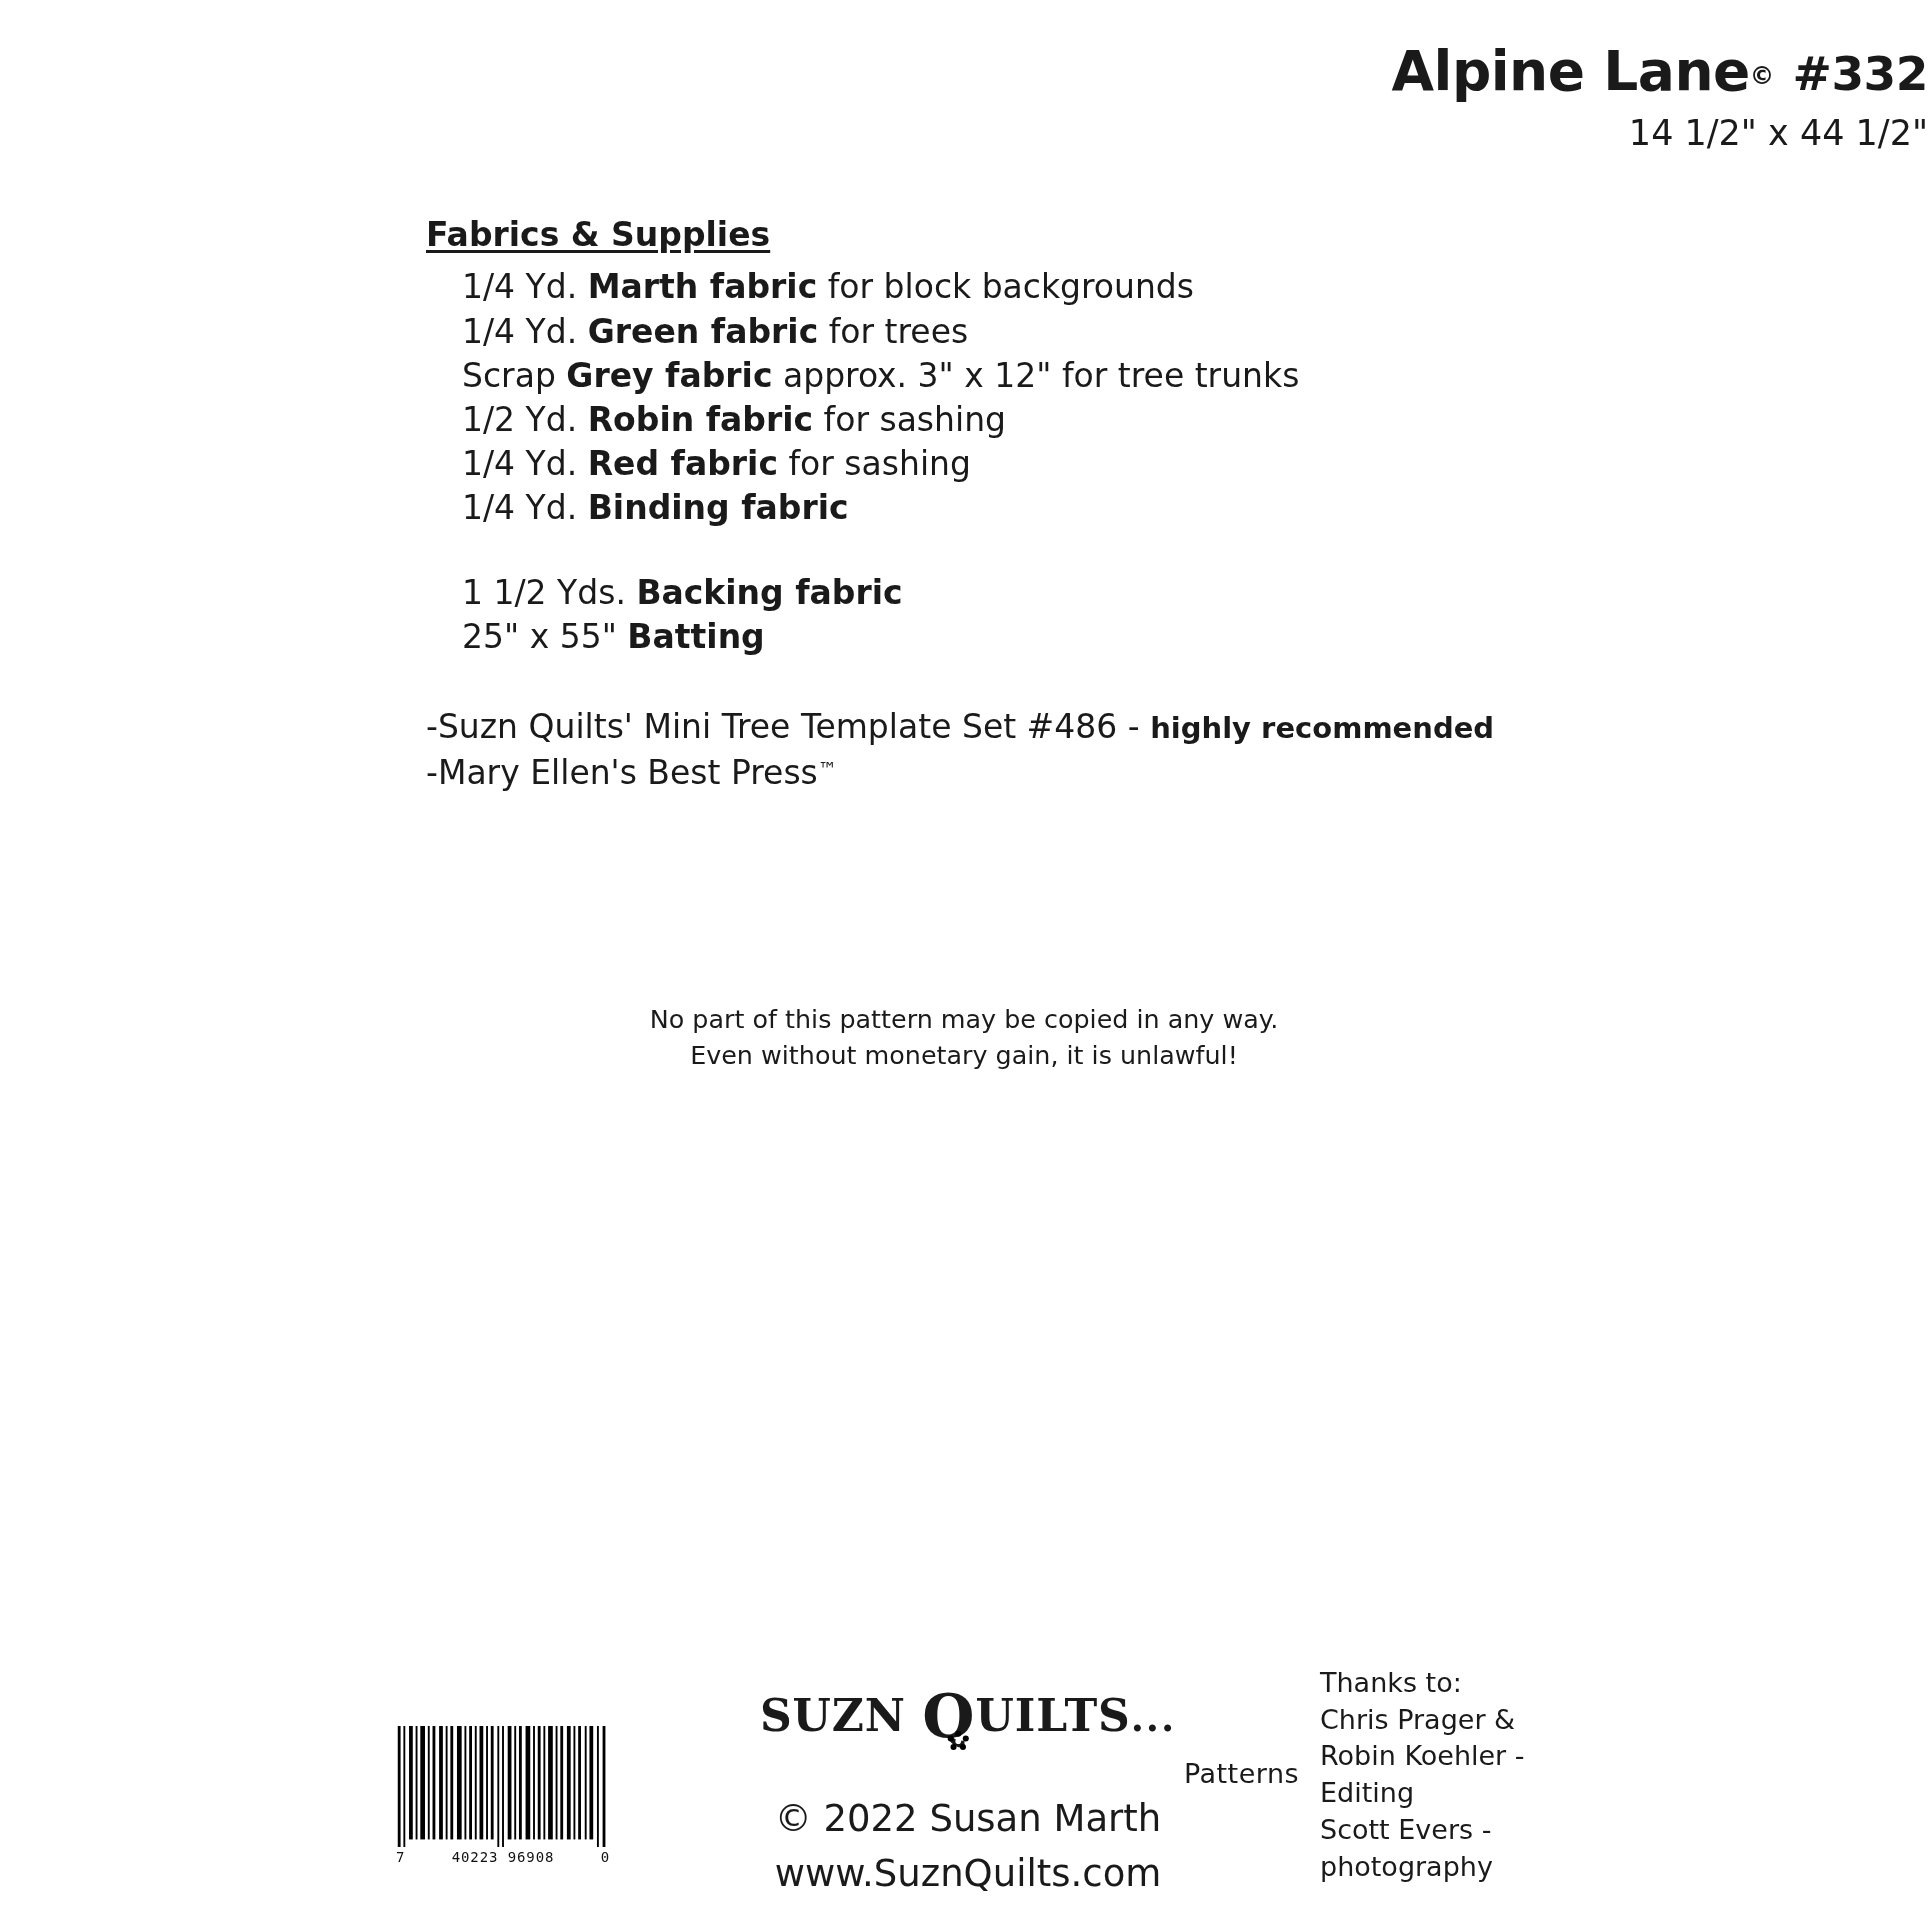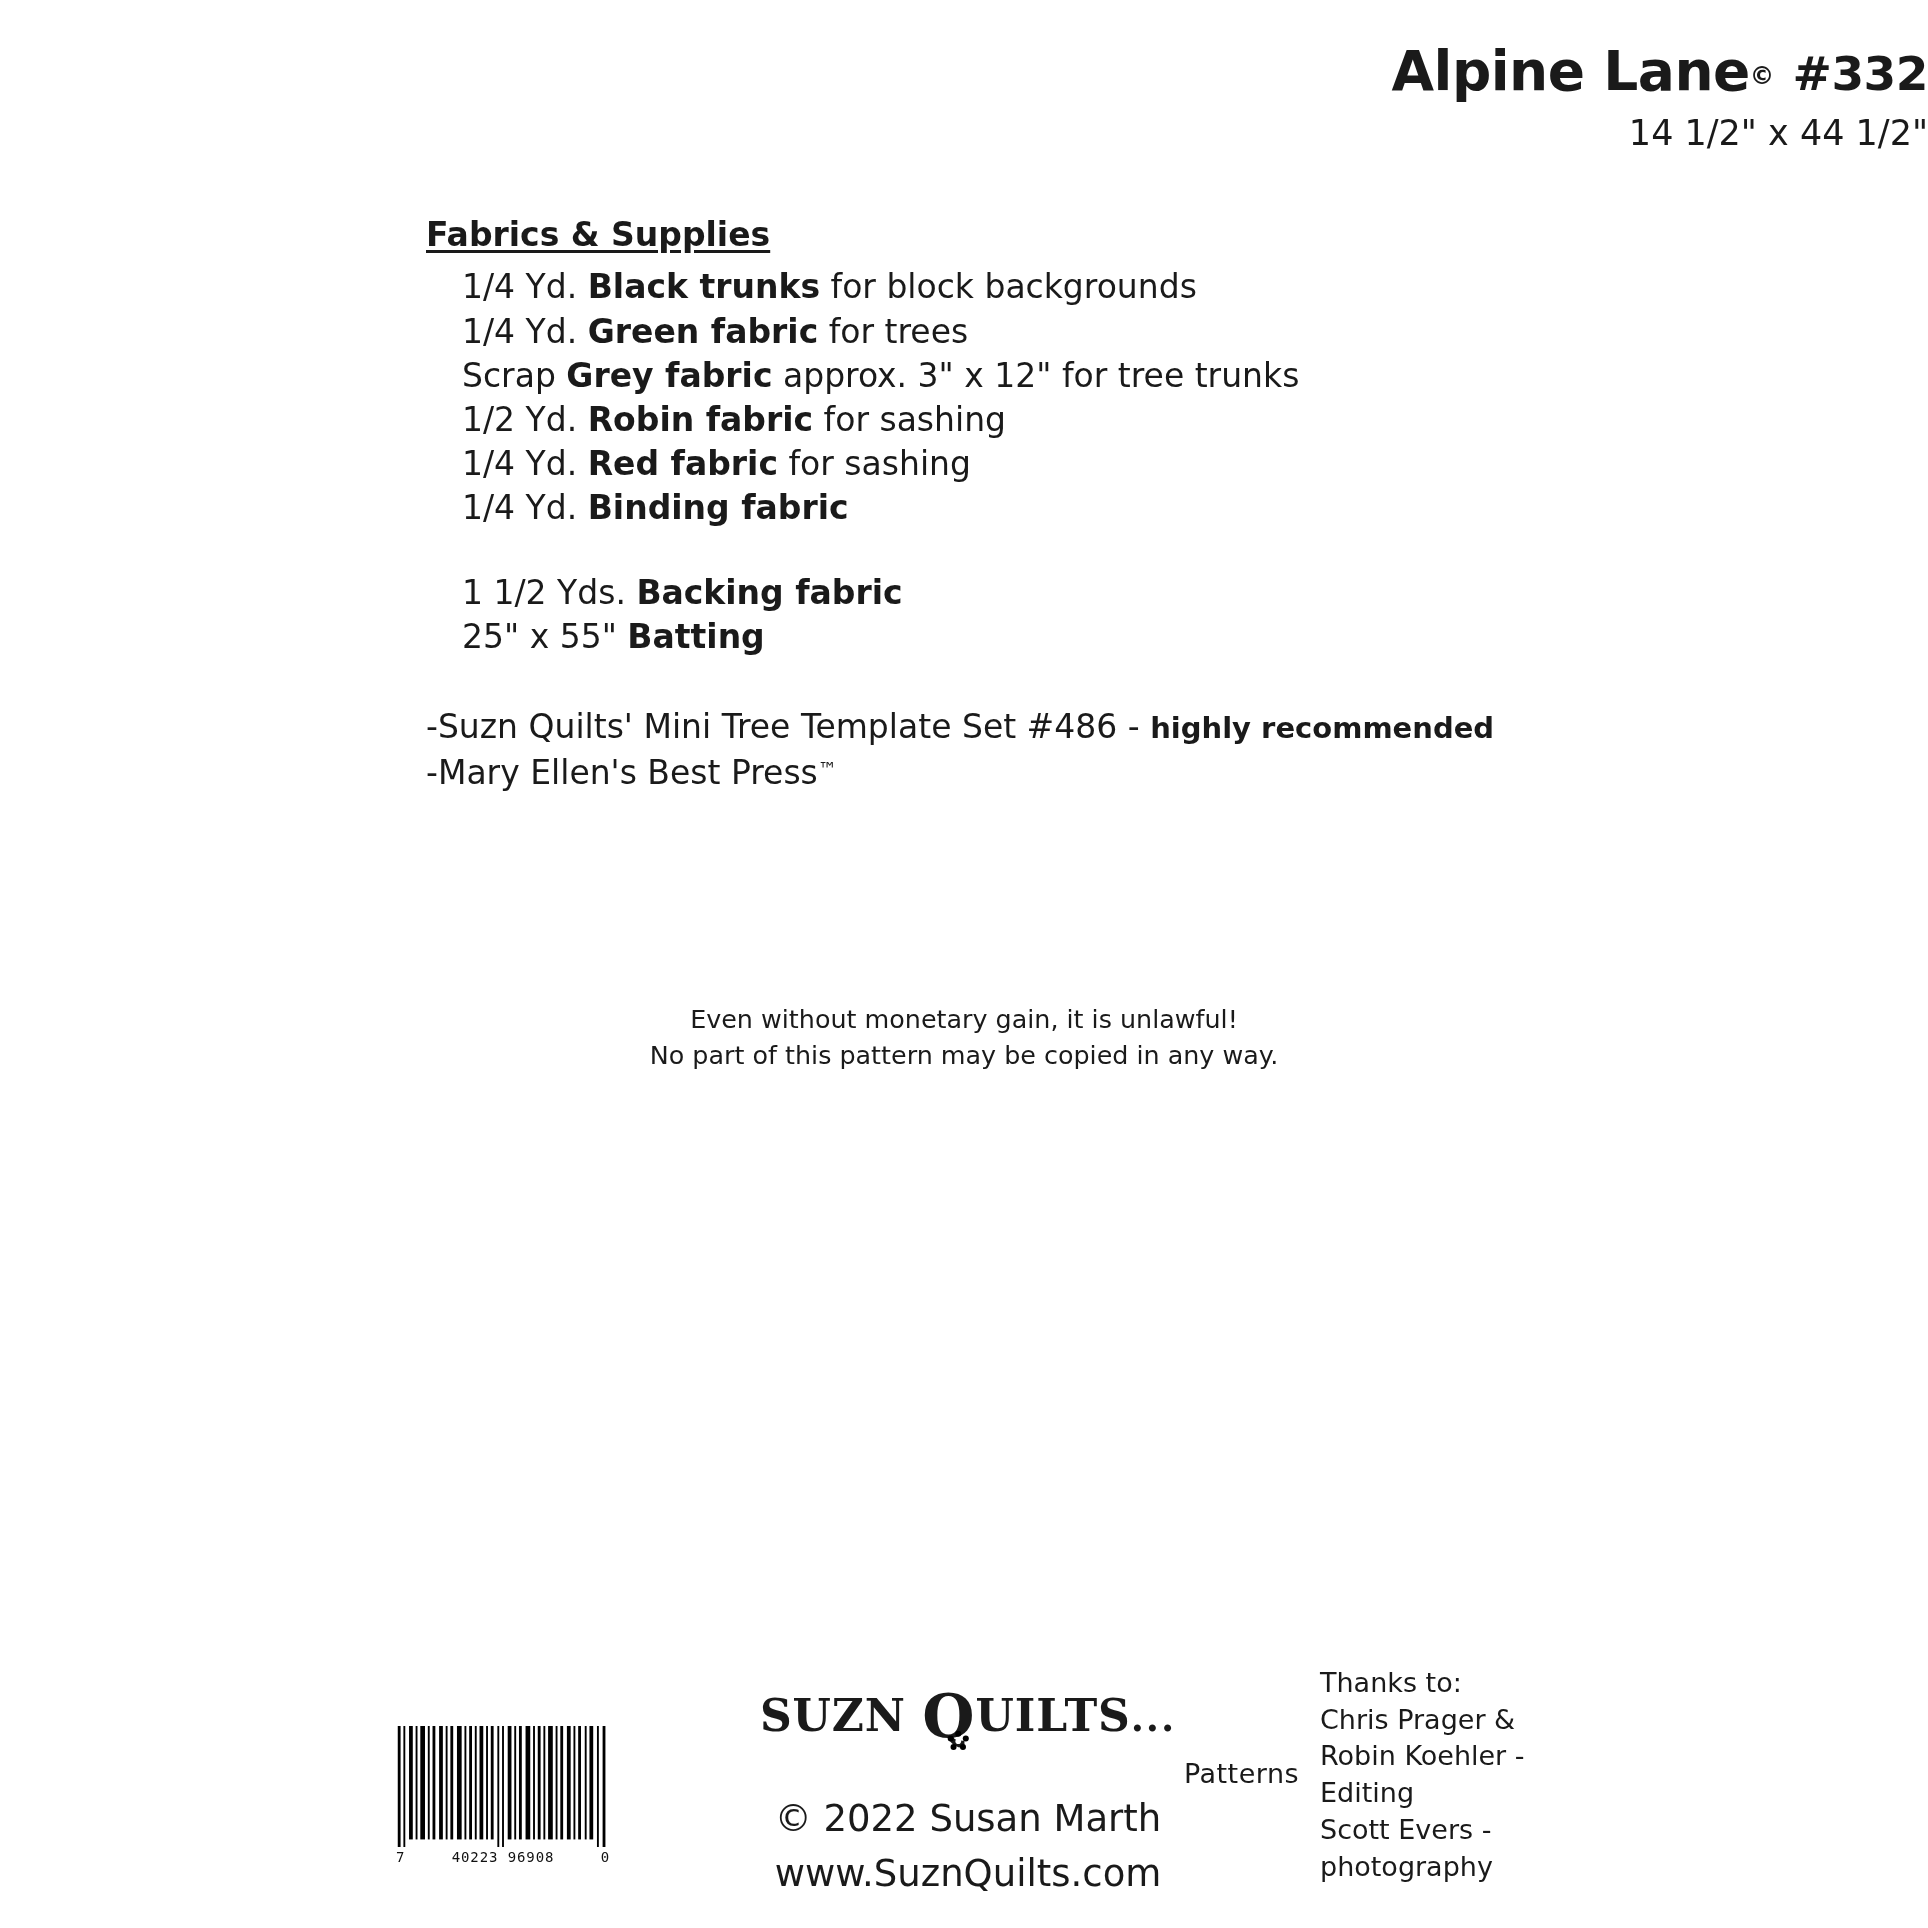--- a/index.html
+++ b/index.html
@@ -202,40 +202,40 @@
 <div class="page">
 
   <div class="title-block">
     <div class="title"><span>Alpine Lane</span><span class="copy">©</span> <span class="num">#332</span></div>
     <div class="subtitle">14 1/2" x 44 1/2"</div>
   </div>
 
   <div class="supplies">
     <div class="section-heading">Fabrics &amp; Supplies</div>
     <ul class="supply-list">
-      <li class="supply-item"><span>1/4 Yd. </span><b>Black trunks</b><span> for block backgrounds</span></li>
+      <li class="supply-item"><span>1/4 Yd. </span><b>Marth fabric</b><span> for block backgrounds</span></li>
       <li class="supply-item"><span>1/4 Yd. </span><b>Green fabric</b><span> for trees</span></li>
       <li class="supply-item"><span>Scrap </span><b>Grey fabric</b><span> approx. 3" x 12" for tree trunks</span></li>
       <li class="supply-item"><span>1/2 Yd. </span><b>Robin fabric</b><span> for sashing</span></li>
       <li class="supply-item"><span>1/4 Yd. </span><b>Red fabric</b><span> for sashing</span></li>
       <li class="supply-item"><span>1/4 Yd. </span><b>Binding fabric</b><span></span></li>
       <li class="spacer-gap"></li>
       <li class="supply-item"><span>1 1/2 Yds. </span><b>Backing fabric</b><span></span></li>
       <li class="supply-item"><span>25" x 55" </span><b>Batting</b><span></span></li>
     </ul>
   </div>
 
   <div class="notes">
     <div class="note-line"><span>-Suzn Quilts' Mini Tree Template Set #486 - </span><span class="rec">highly recommended</span></div>
     <div class="note-line"><span>-Mary Ellen's Best Press</span><span class="tm">™</span></div>
   </div>
 
   <div class="copyright">
+    <div>No part of this pattern may be copied in any way.</div>
     <div>Even without monetary gain, it is unlawful!</div>
-    <div>No part of this pattern may be copied in any way.</div>
   </div>
 
   <div class="barcode-wrap">
     <svg class="barcode" viewBox="0 0 232 128" preserveAspectRatio="none">
       <rect x="0" y="0" width="232" height="128" fill="#ffffff"></rect>
       <g fill="#000000">
         <rect x="4" y="0" width="3" height="128"></rect>
         <rect x="10" y="0" width="2" height="128"></rect>
         <rect x="16" y="0" width="4" height="120"></rect>
         <rect x="23" y="0" width="2" height="120"></rect>

